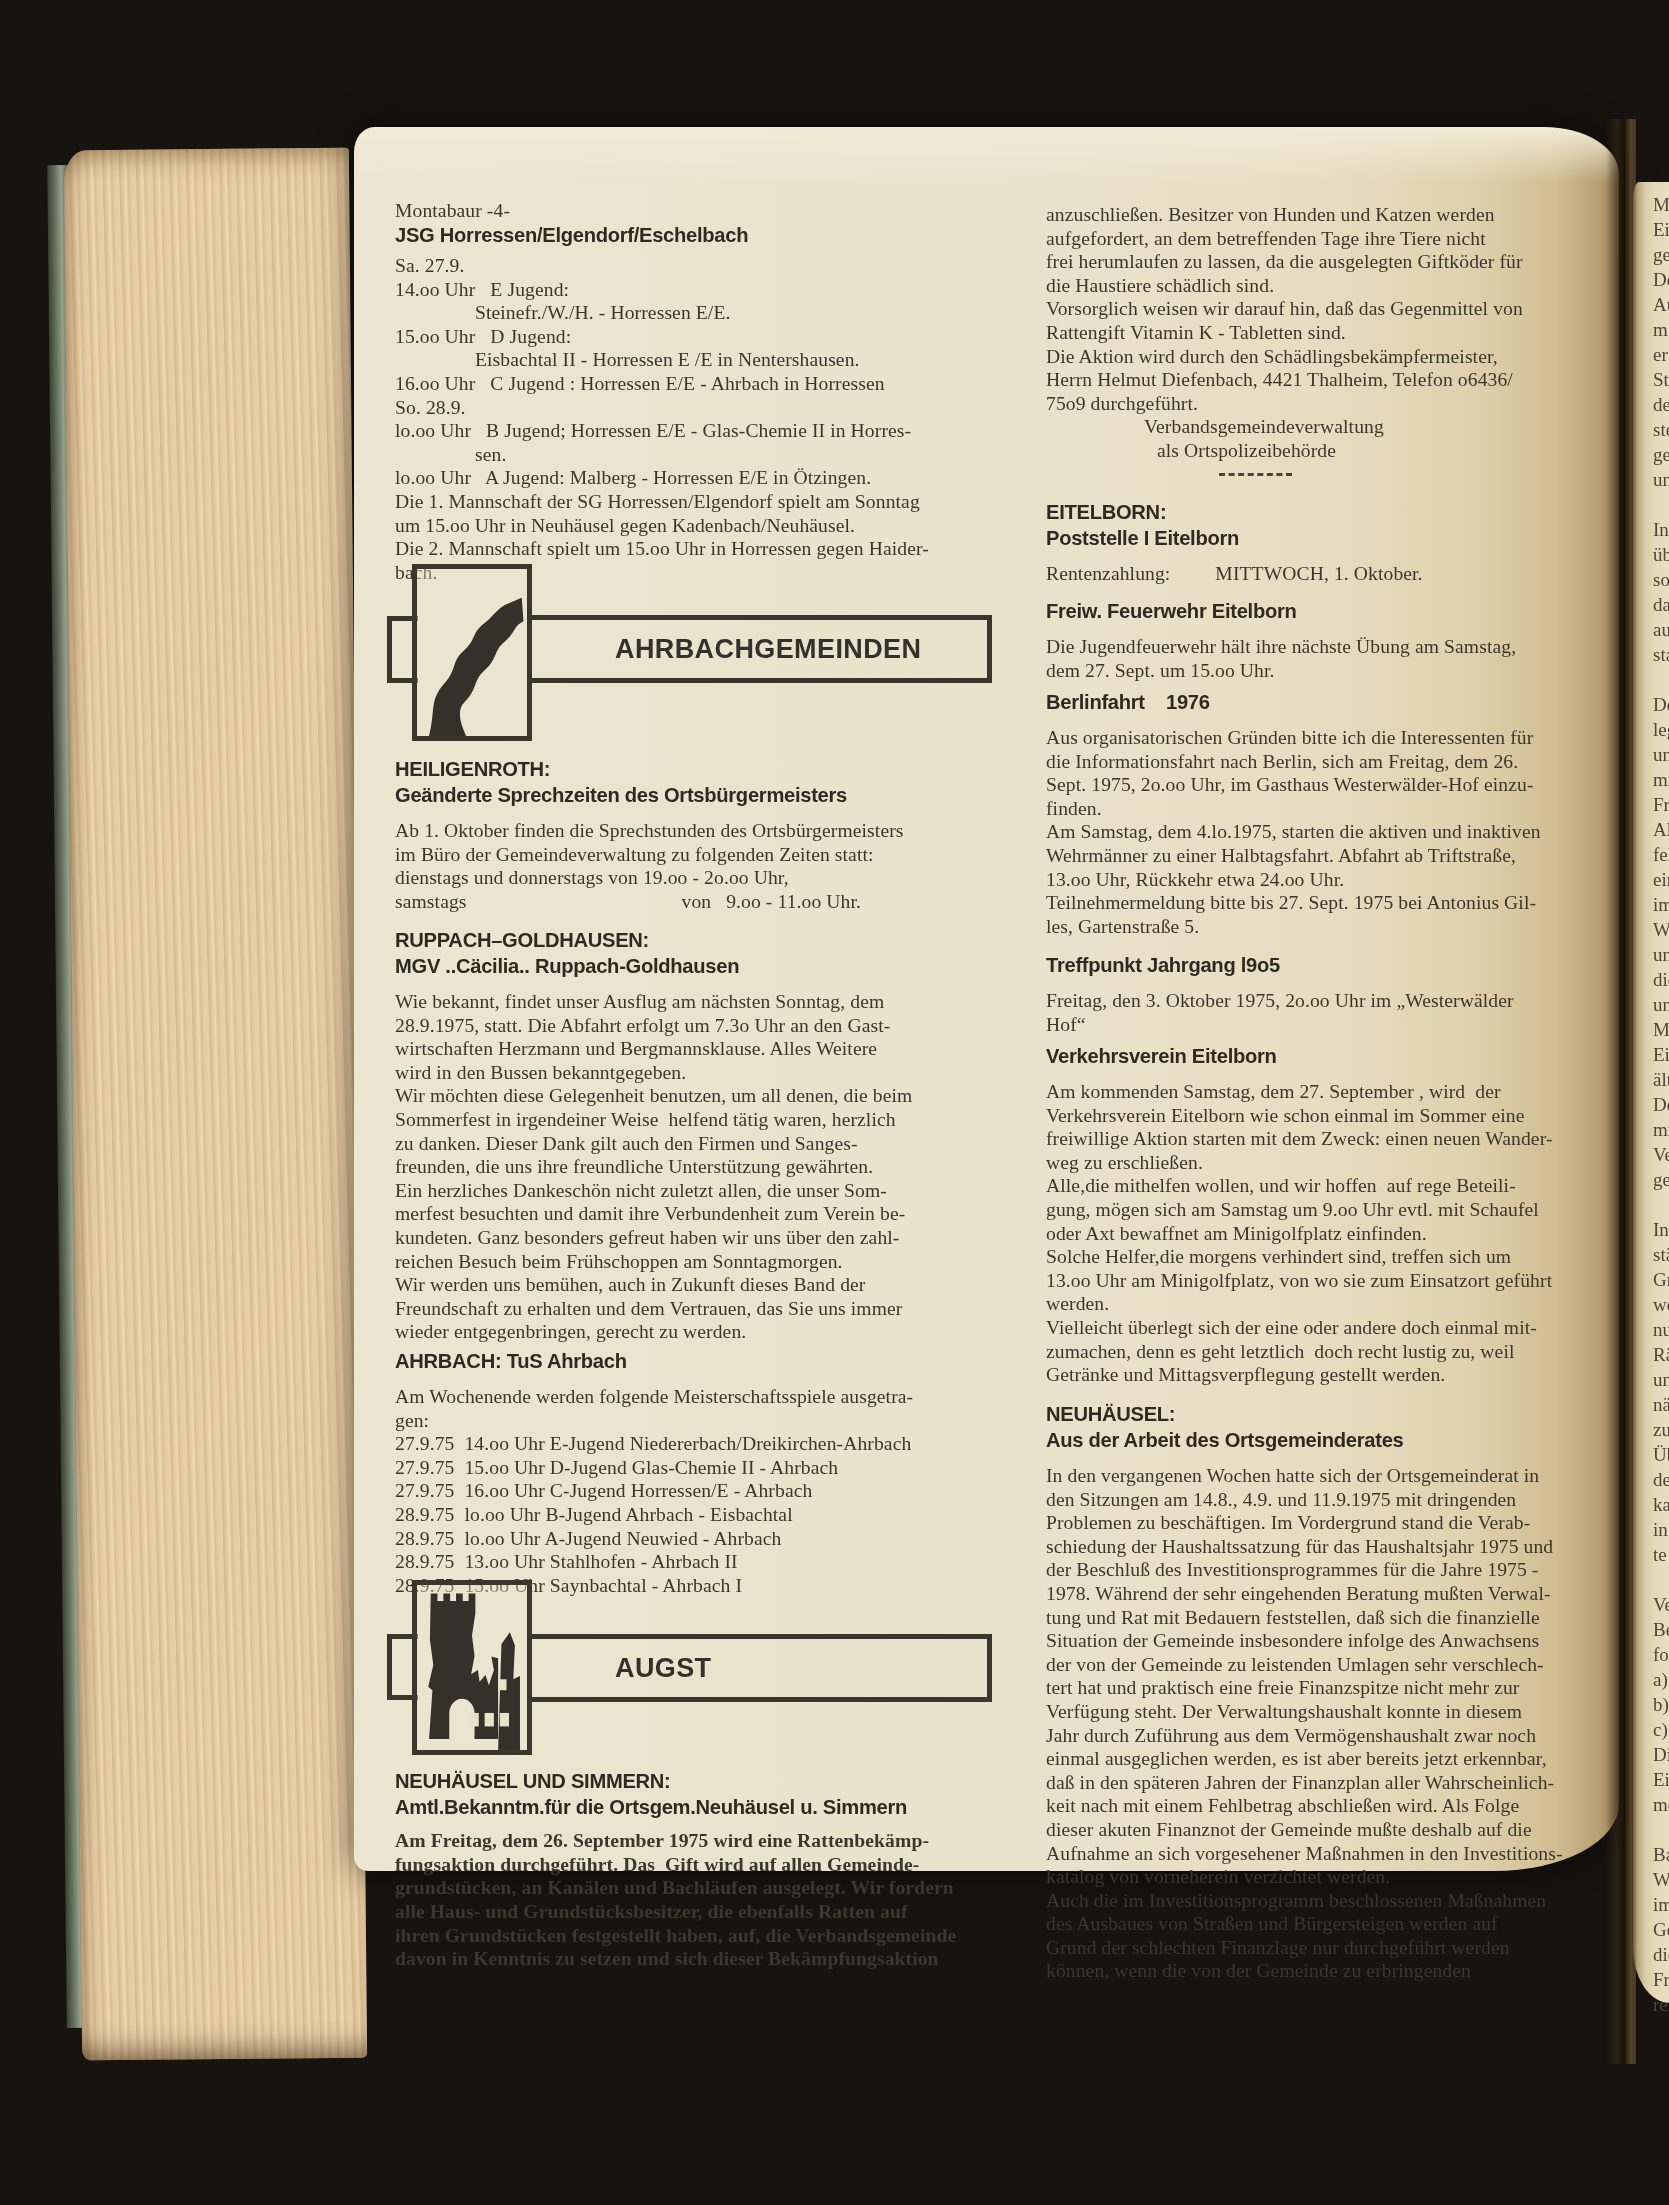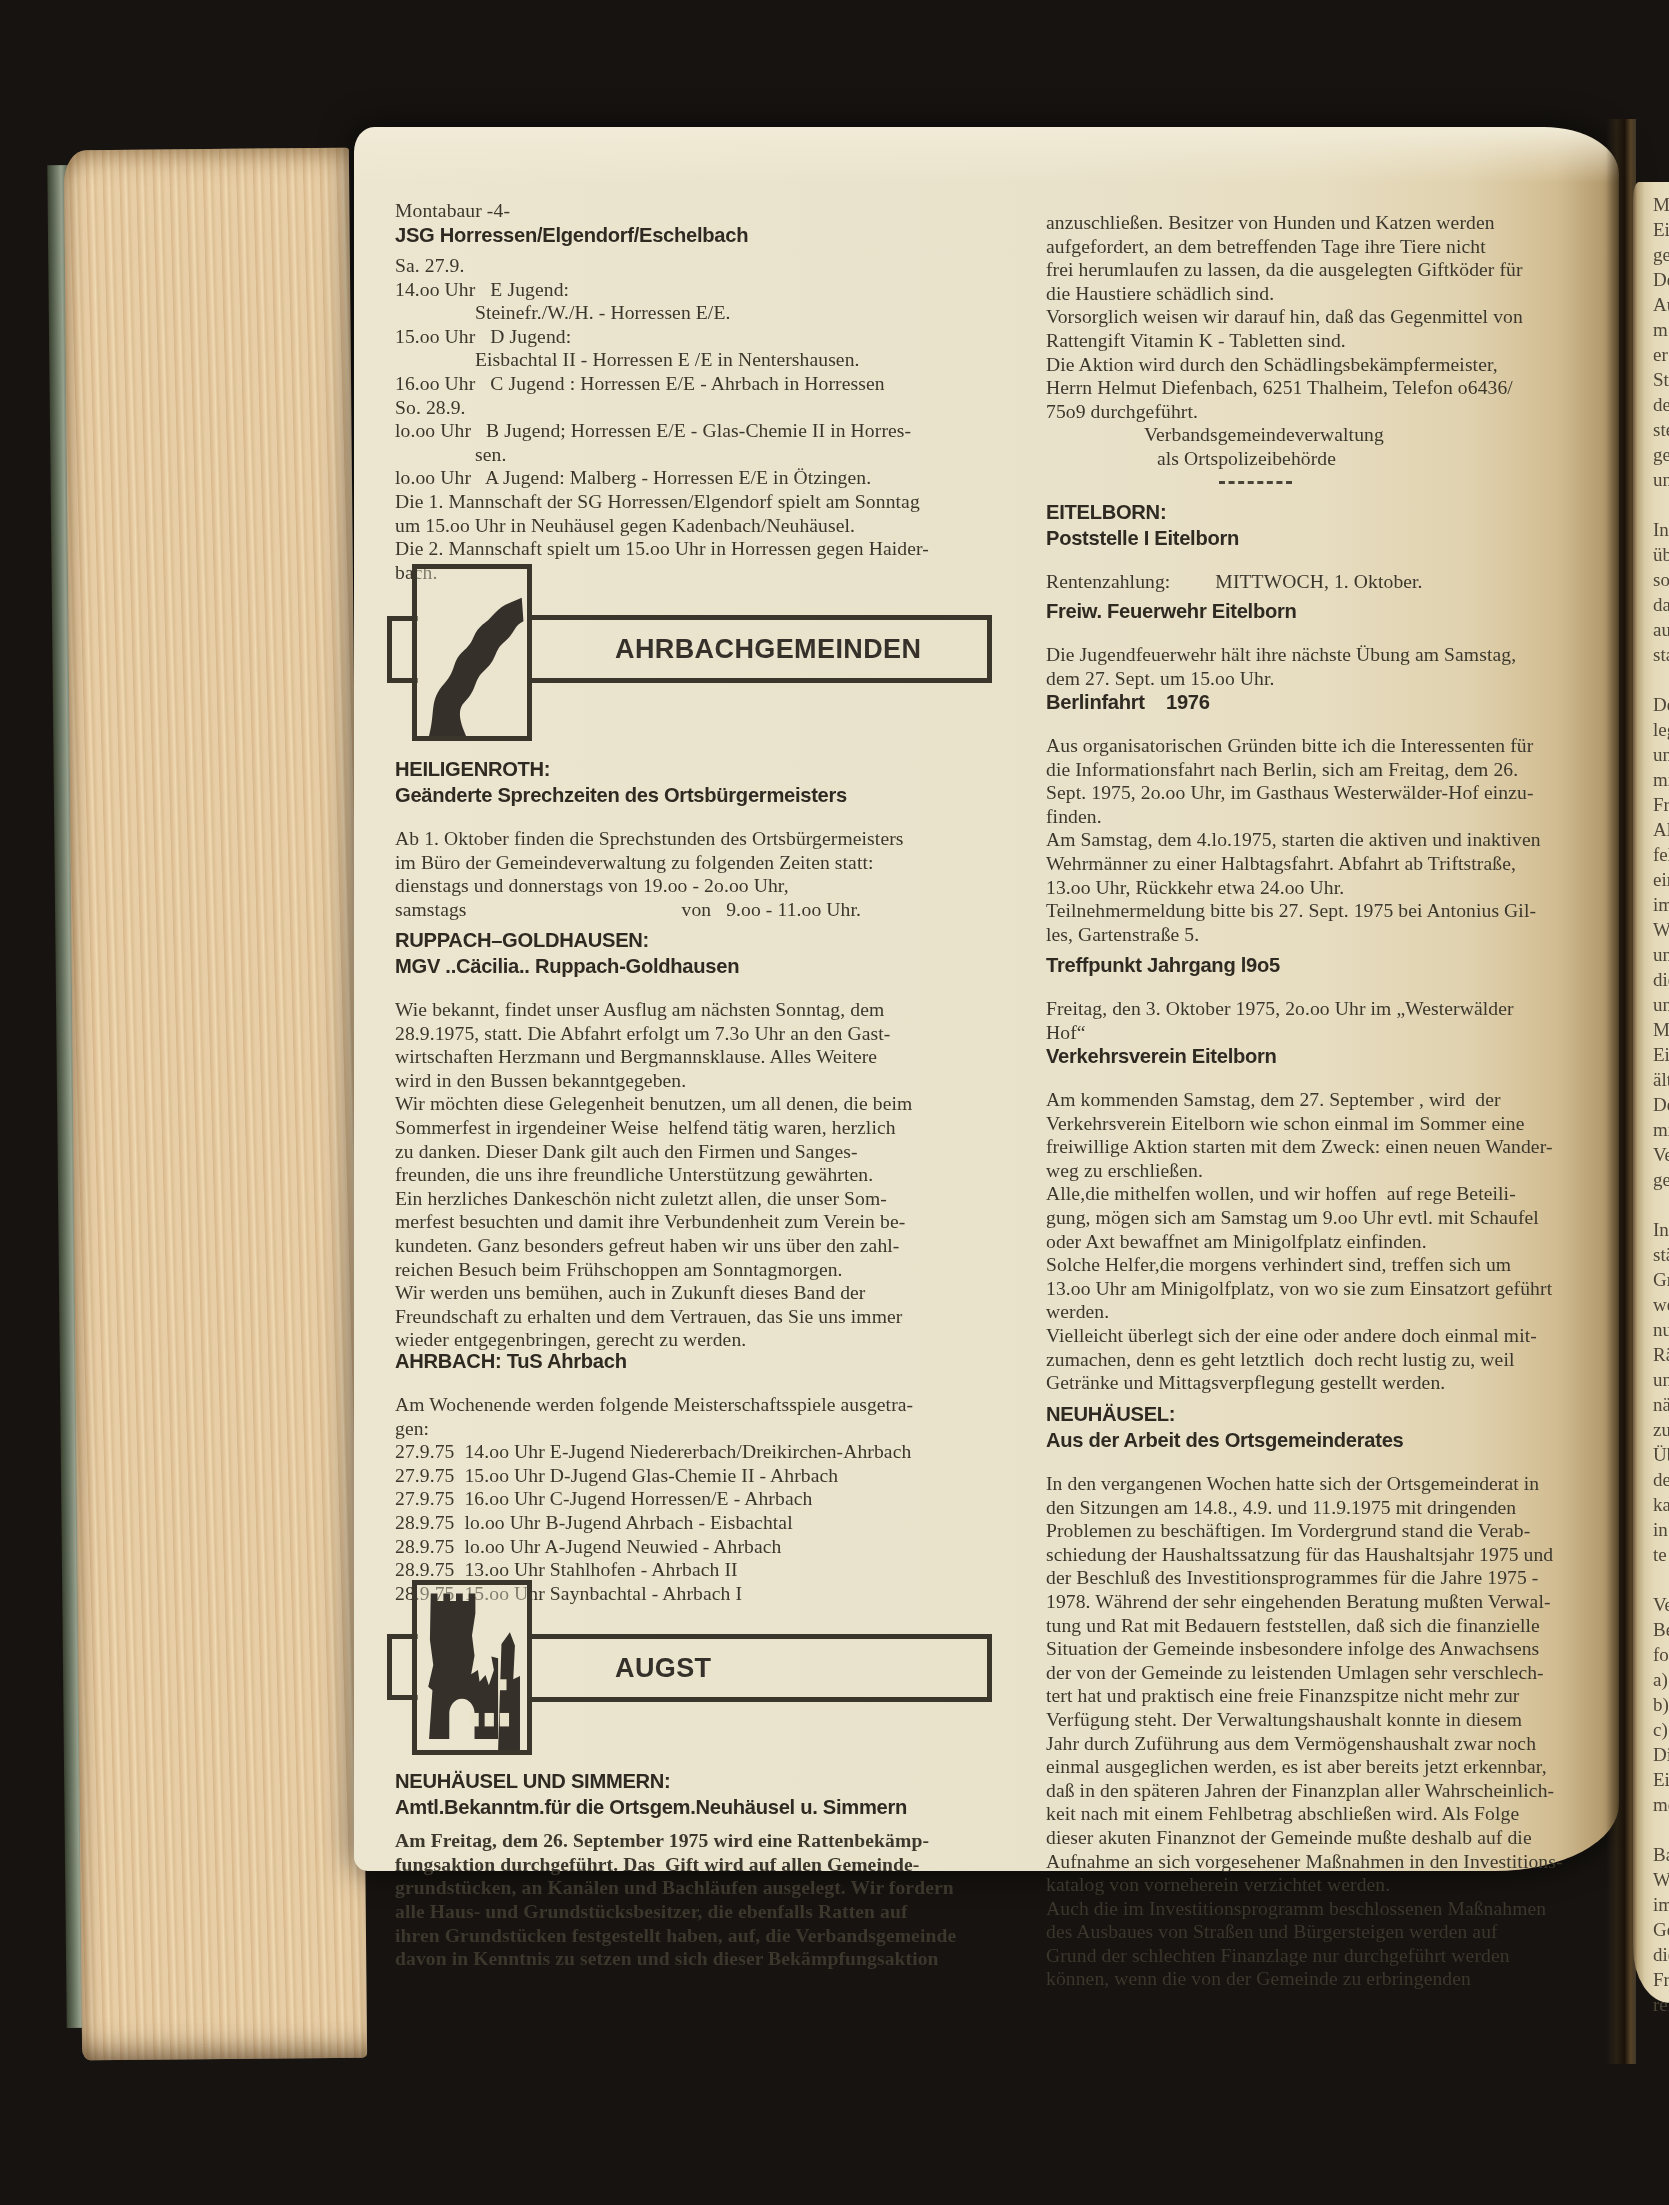--- a/index.html
+++ b/index.html
@@ -63,21 +63,21 @@
   }
   .sec-heading{
     font-family:"Liberation Sans", sans-serif;
     font-weight:bold;
     font-size:21px;line-height:26px;
     color:#2e2a22;
     letter-spacing:-0.3px;
     white-space:pre;
     transform:scaleX(.96);transform-origin:0 50%;
   }
-  .sec-lines{margin-top:19px;}
+  .sec-lines{margin-top:11px;}
   .sec-lines.gap-lg{margin-top:9.2px;font-weight:bold;}
   .sig-line{padding-left:98px;}
   .sig-line + .sig-line{padding-left:111px;}
   .divider{
     width:73px;height:0;border-top:3.3px dashed #4a4437;
     margin:10px 0 0 173px;
   }
 
   
   .logo-box{
@@ -230,21 +230,21 @@
 
       <div class="sec" style="top:0">
         <div class="sec-lines">
             <div class="line">anzuschließen. Besitzer von Hunden und Katzen werden</div>
             <div class="line">aufgefordert, an dem betreffenden Tage ihre Tiere nicht</div>
             <div class="line">frei herumlaufen zu lassen, da die ausgelegten Giftköder für</div>
             <div class="line">die Haustiere schädlich sind.</div>
             <div class="line">Vorsorglich weisen wir darauf hin, daß das Gegenmittel von</div>
             <div class="line">Rattengift Vitamin K - Tabletten sind.</div>
             <div class="line">Die Aktion wird durch den Schädlingsbekämpfermeister,</div>
-            <div class="line">Herrn Helmut Diefenbach, 6251 Thalheim, Telefon o6436/</div>
+            <div class="line">Herrn Helmut Diefenbach, 4421 Thalheim, Telefon o6436/</div>
             <div class="line">75o9 durchgeführt.</div>
           </div>
         <div>
             <div class="line sig-line">Verbandsgemeindeverwaltung</div>
             <div class="line sig-line">als Ortspolizeibehörde</div>
           </div>
         <div class="divider"></div>
       </div>
 
       <div class="sec" style="top:307px">

